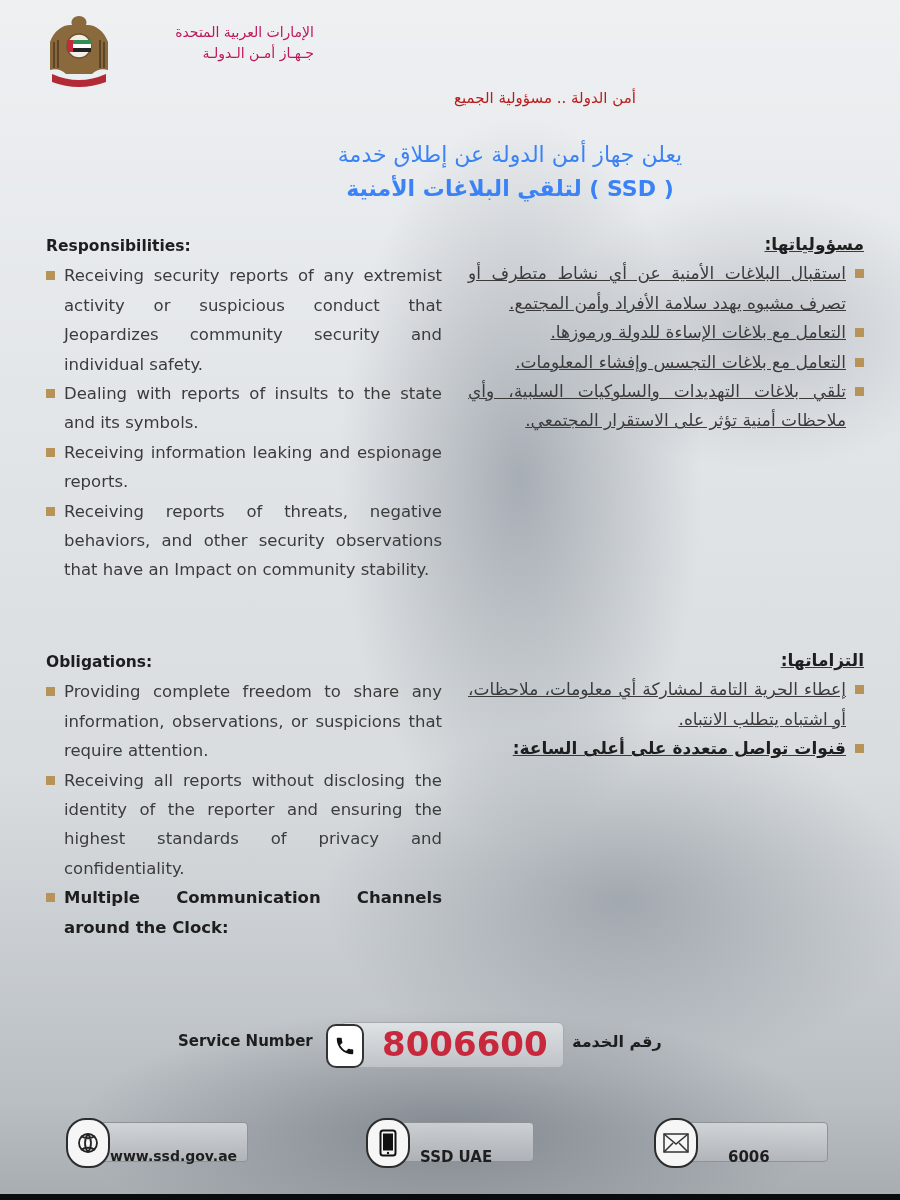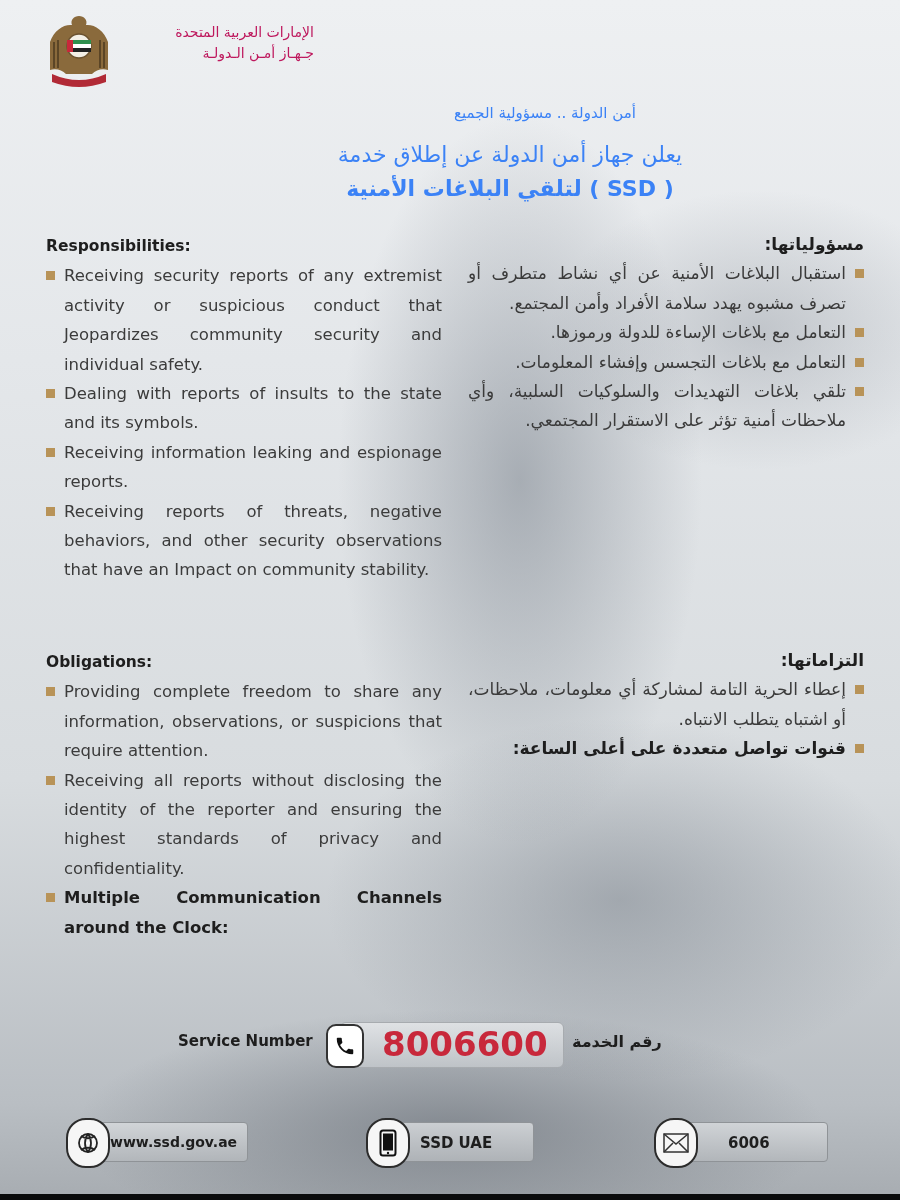--- a/index.html
+++ b/index.html
@@ -10,26 +10,26 @@
       radial-gradient(ellipse 260px 520px at 520px 480px, rgba(120,128,138,0.55), rgba(120,128,138,0) 70%),
       radial-gradient(ellipse 300px 200px at 760px 330px, rgba(150,156,164,0.45), rgba(150,156,164,0) 70%),
       radial-gradient(ellipse 420px 260px at 620px 900px, rgba(110,118,128,0.45), rgba(110,118,128,0) 70%),
       radial-gradient(ellipse 500px 160px at 450px 1130px, rgba(110,116,124,0.7), rgba(110,116,124,0) 75%),
       linear-gradient(180deg, #eef0f2 0%, #e4e7ea 30%, #d8dcdf 65%, #b9bec3 92%, #a7acb1 100%);
   }
   .bottom-bar { position: absolute; left: 0; right: 0; bottom: 0; height: 6px; background: #0a0b0c; }
   .logo { position: absolute; left: 44px; top: 12px; width: 70px; height: 76px; }
   .org-name { position: absolute; left: 118px; top: 22px; width: 196px; direction: rtl; text-align: right; color: #be185d; font-size: 14px; line-height: 21px; }
   .org-name .l2 { letter-spacing: 3px; }
-  .slogan { position: absolute; left: 0; right: 0; top: 104px; text-align: center; direction: rtl; color: #3b82f6; font-size: 15px; padding-left: 190px; }
+  .slogan { position: absolute; left: 0; right: 0; top: 89px; text-align: center; direction: rtl; color: #b91c1c; font-size: 15px; padding-left: 190px; }
   .headline { position: absolute; left: 0; right: 0; top: 138px; direction: rtl; text-align: center; padding-left: 120px; color: #3b82f6; font-size: 22px; line-height: 34px; }
   .headline .l2 { font-weight: bold; }
   .col { position: absolute; font-size: 16.5px; line-height: 29.4px; }
   .col-en { left: 46px; width: 396px; text-align: justify; }
-  .col-ar { left: 468px; width: 396px; direction: rtl; text-align: justify; font-size: 17px; line-height: 29.4px; }
+  .col-ar { left: 468px; width: 396px; direction: rtl; text-align: justify; font-size: 17px; line-height: 29.4px; text-decoration: underline; }
   .sec-title { font-weight: bold; color: #1e1e1e; font-size: 15.5px; }
   .col-ar .sec-title { font-size: 17px; }
   .items { list-style: none; margin: 0; padding: 0; }
   .item { position: relative; padding-left: 18px; color: #3b3b3b; }
   .col-ar .item { padding-left: 0; padding-right: 18px; }
   .bullet { position: absolute; left: 0; top: 10px; width: 9px; height: 9px; background: #b89358; }
   .col-ar .bullet { left: auto; right: 0; }
   .item.bold { font-weight: bold; color: #1e1e1e; }
   .en-resp { top: 232px; }
   .ar-resp { top: 230px; }
@@ -41,21 +41,21 @@
   .svc-label-ar { position: absolute; left: 572px; top: 12px; font-weight: bold; font-size: 16px; color: #1e1e1e; direction: rtl; }
   .svc-box { position: absolute; left: 340px; top: 2px; width: 222px; height: 44px; border-radius: 6px;
     background: linear-gradient(180deg, rgba(235,237,239,0.75), rgba(200,204,208,0.75)); border: 1px solid #a7abaf; }
   .svc-number { position: absolute; left: 382px; top: 4px; color: #c8283b; font-weight: bold; font-size: 34px; letter-spacing: 0px; }
   .phone-btn { position: absolute; left: 326px; top: 4px; width: 34px; height: 40px; border-radius: 10px; background: #fff; border: 2px solid #333; display: flex; align-items: center; justify-content: center; }
 
   .channel { position: absolute; top: 1118px; height: 48px; }
   .ch-box { position: absolute; left: 26px; top: 4px; height: 38px; border-radius: 4px;
     background: linear-gradient(180deg, rgba(215,218,221,0.85), rgba(180,184,188,0.85)); border: 1px solid #8f9397; }
   .ch-icon { position: absolute; left: 0; top: 0; width: 40px; height: 46px; border-radius: 20px; background: #f6f6f6; border: 2px solid #2c2c2c; display: flex; align-items: center; justify-content: center; }
-  .ch-text { position: absolute; top: 16px; font-weight: bold; font-size: 15px; color: #1e1e1e; white-space: nowrap; }
+  .ch-text { position: absolute; top: 30px; font-weight: bold; font-size: 15px; color: #1e1e1e; white-space: nowrap; }
   .ch-web { left: 66px; }
   .ch-web .ch-box { width: 154px; }
   .ch-web .ch-text { left: 44px; font-size: 14px; }
   .ch-app { left: 366px; }
   .ch-app .ch-box { width: 140px; }
   .ch-app .ch-text { left: 54px; }
   .ch-sms { left: 654px; }
   .ch-sms .ch-box { width: 146px; }
   .ch-sms .ch-text { left: 74px; }
 </style>

